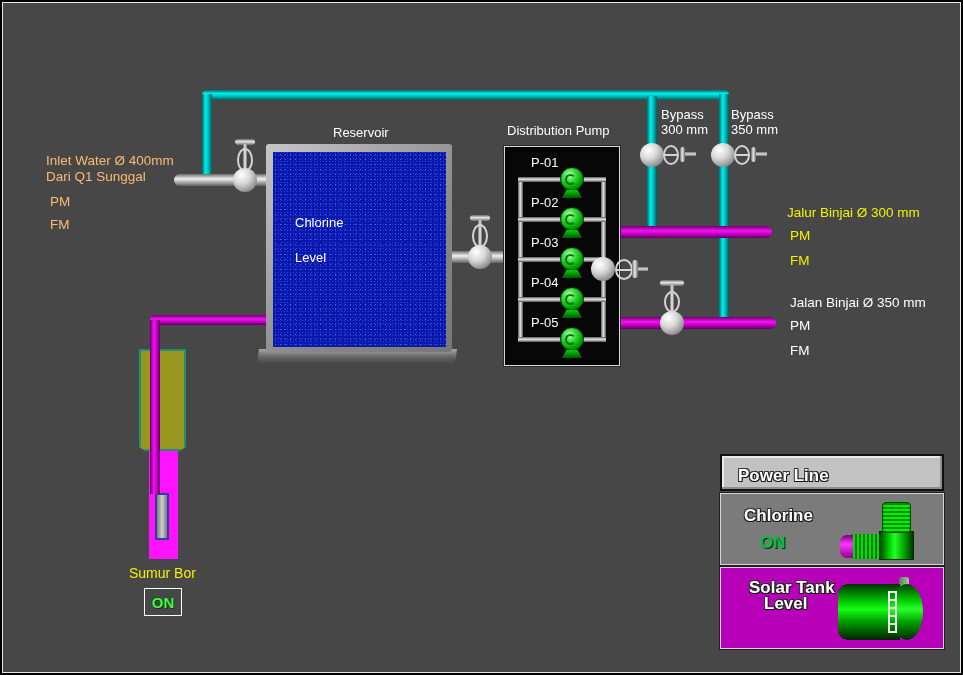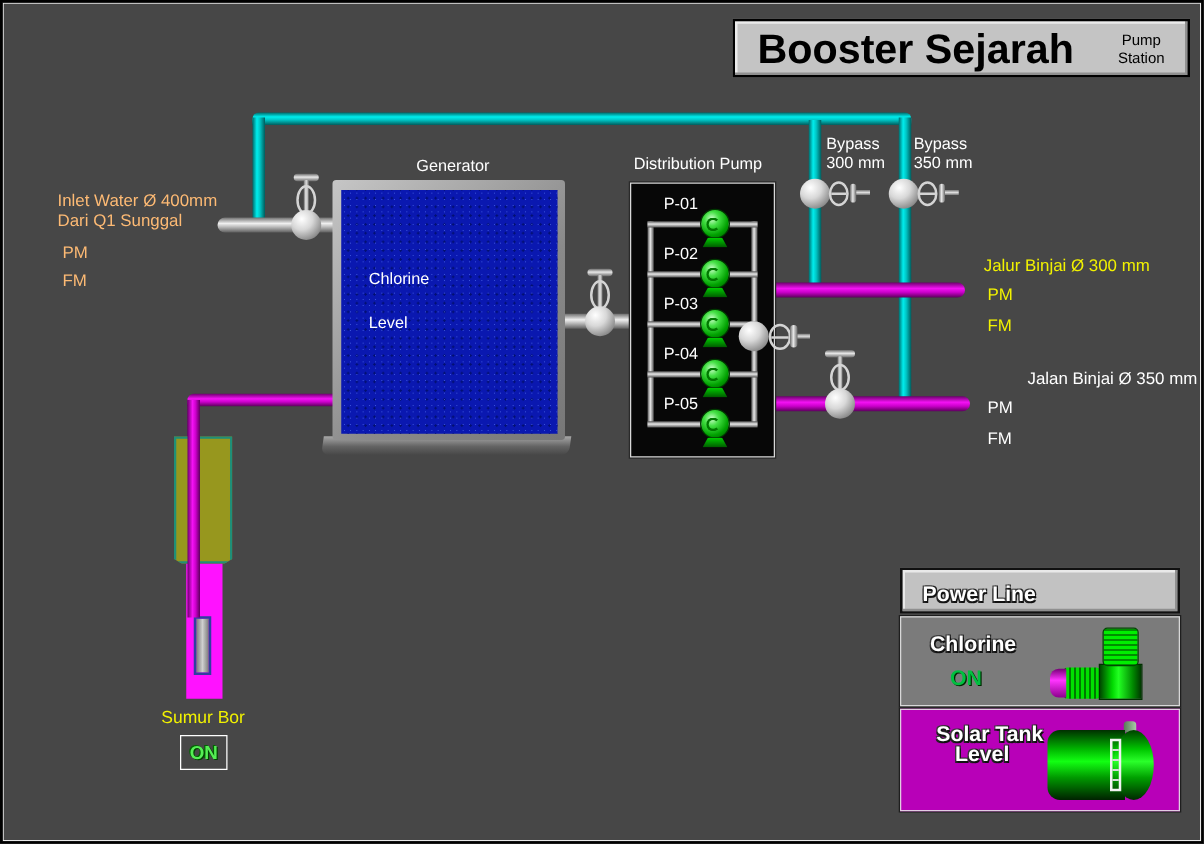--- a/index.html
+++ b/index.html
@@ -118,21 +118,21 @@
 
   <div class="abs pipe-mag-h" style="left:600px;top:224px;width:170px;height:12px;border-radius:0 6px 6px 0;"></div>
   <div class="abs pipe-mag-h" style="left:600px;top:315px;width:174px;height:12px;border-radius:0 6px 6px 0;"></div>
 
   <div class="abs pipe-mag-h" style="left:148px;top:313px;width:143px;height:10px;border-radius:5px 0 0 0;"></div>
   <div class="abs pipe-mag-v" style="left:148px;top:318px;width:10px;height:174px;"></div>
 
   <div class="abs" id="res-base"></div>
   <div class="abs" id="res-frame"></div>
   <div class="abs" id="res-water"></div>
-  <div class="lbl white-t" style="left:331px;top:123px;">Generator</div>
+  <div class="lbl white-t" style="left:331px;top:123px;">Reservoir</div>
   <div class="lbl white-t" style="left:293px;top:213px;">Chlorine</div>
   <div class="lbl white-t" style="left:293px;top:248px;">Level</div>
 
   <div class="abs" id="well-casing"></div>
   <div class="abs" id="well-bore"></div>
   <div class="abs" id="well-pump"></div>
   <div class="abs pipe-mag-v" style="left:148px;top:318px;width:10px;height:174px;"></div>
   <div class="lbl yellow-t" style="left:127px;top:564px;font-size:14px;">Sumur Bor</div>
   <div class="abs" id="well-btn">
     <span>ON</span>
@@ -242,31 +242,24 @@
 
   <div class="lbl white-t" style="left:659px;top:105px;">Bypass</div>
   <div class="lbl white-t" style="left:659px;top:120px;">300 mm</div>
   <div class="lbl white-t" style="left:729px;top:105px;">Bypass</div>
   <div class="lbl white-t" style="left:729px;top:120px;">350 mm</div>
 
   <div class="lbl yellow-t" style="left:785px;top:203px;font-size:13.5px;">Jalur Binjai Ø 300 mm</div>
   <div class="lbl yellow-t" style="left:788px;top:226px;font-size:13.5px;">PM</div>
   <div class="lbl yellow-t" style="left:788px;top:251px;font-size:13.5px;">FM</div>
 
-  <div class="lbl white-t" style="left:820px;top:293px;font-size:13.5px;">Jalan Binjai Ø 350 mm</div>
+  <div class="lbl white-t" style="left:788px;top:293px;font-size:13.5px;">Jalan Binjai Ø 350 mm</div>
   <div class="lbl white-t" style="left:788px;top:316px;font-size:13.5px;">PM</div>
   <div class="lbl white-t" style="left:788px;top:341px;font-size:13.5px;">FM</div>
 
-  <div class="abs" id="banner">
-    <div class="big">Booster Sejarah</div>
-    <div class="sub">
-      <div>Pump</div>
-      <div>Station</div>
-    </div>
-  </div>
 
   <div class="abs" id="power-bar">
     <div class="panel-lbl emboss" style="left:16px;top:10px;">Power Line</div>
   </div>
 
   <div class="abs" id="gen-panel"></div>
   <div class="panel-lbl emboss" style="left:742px;top:504px;">Chlorine</div>
   <div class="panel-lbl green-t" style="left:758px;top:531px;">ON</div>
   <div class="abs gen-hcyl"></div>
   <div class="abs gen-cap"></div>

